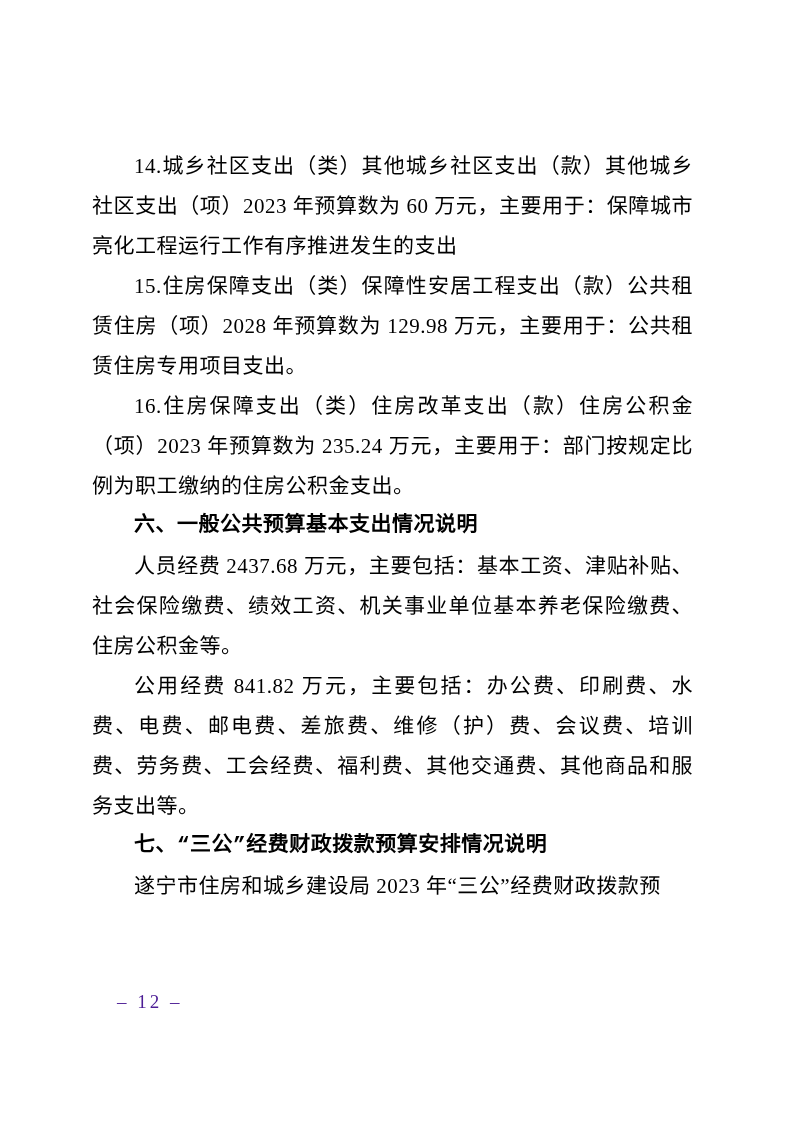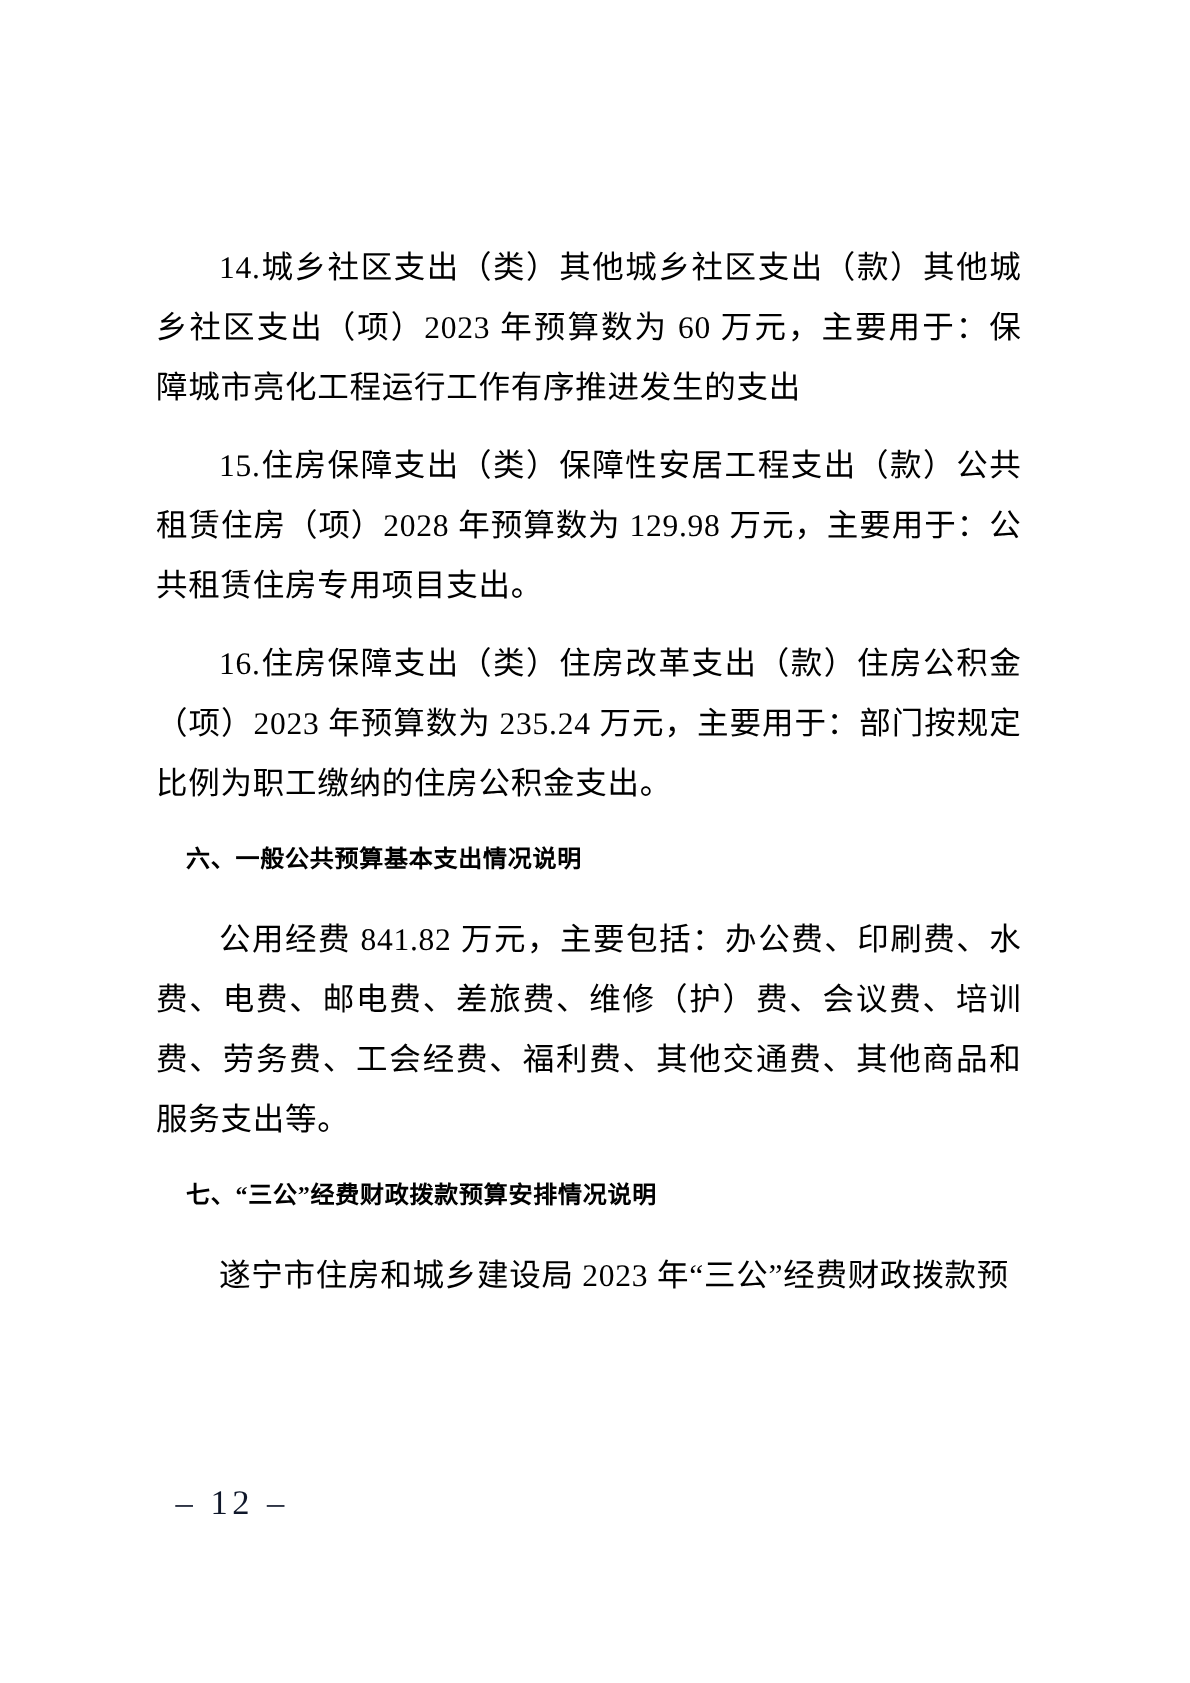--- a/index.html
+++ b/index.html
@@ -16,57 +16,58 @@
     overflow: hidden;
     font-family: "Liberation Serif", "DejaVu Serif", serif;
   }
   .text-block {
     position: absolute;
     left: 92px;
     top: 146px;
     width: 601px;
   }
   .para {
-    margin: 12px;
+    margin: 0;
     font-size: 21px;
     line-height: 40px;
     text-indent: 2em;
     text-align: justify;
     letter-spacing: 0.5px;
     font-family: "Liberation Serif", "DejaVu Serif", serif;
   }
   .heading {
     margin: 0;
-    font-size: 16px;
+    font-size: 21px;
     line-height: 40px;
     text-indent: 2em;
     font-weight: 700;
     text-align: left;
     letter-spacing: 0.5px;
-    font-family: Liberation Serif, serif;
+    font-family: Liberation Mono, monospace;
   }
   .page-number {
     position: absolute;
     left: 117px;
     top: 988px;
-    font-size: 23px;
+    font-size: 19px;
     line-height: 28px;
     letter-spacing: 3px;
-    color: #0f172a;
+    color: #4c1d95;
     font-family: "Liberation Serif", "DejaVu Serif", serif;
   }
 </style>
 </head>
 <body>
 
 <div class="page">
   <div class="text-block">
     <p class="para">14.城乡社区支出（类）其他城乡社区支出（款）其他城乡社区支出（项）2023 年预算数为 60 万元，主要用于：保障城市亮化工程运行工作有序推进发生的支出</p>
     <p class="para">15.住房保障支出（类）保障性安居工程支出（款）公共租赁住房（项）2028 年预算数为 129.98 万元，主要用于：公共租赁住房专用项目支出。</p>
     <p class="para">16.住房保障支出（类）住房改革支出（款）住房公积金（项）2023 年预算数为 235.24 万元，主要用于：部门按规定比例为职工缴纳的住房公积金支出。</p>
     <h2 class="heading">六、一般公共预算基本支出情况说明</h2>
+    <p class="para">人员经费 2437.68 万元，主要包括：基本工资、津贴补贴、社会保险缴费、绩效工资、机关事业单位基本养老保险缴费、住房公积金等。</p>
     <p class="para">公用经费 841.82 万元，主要包括：办公费、印刷费、水费、电费、邮电费、差旅费、维修（护）费、会议费、培训费、劳务费、工会经费、福利费、其他交通费、其他商品和服务支出等。</p>
     <h2 class="heading">七、“三公”经费财政拨款预算安排情况说明</h2>
     <p class="para">遂宁市住房和城乡建设局 2023 年“三公”经费财政拨款预</p>
   </div>
 
   <div class="page-number">–  12  –</div>
 </div>
 
 </body></html>

